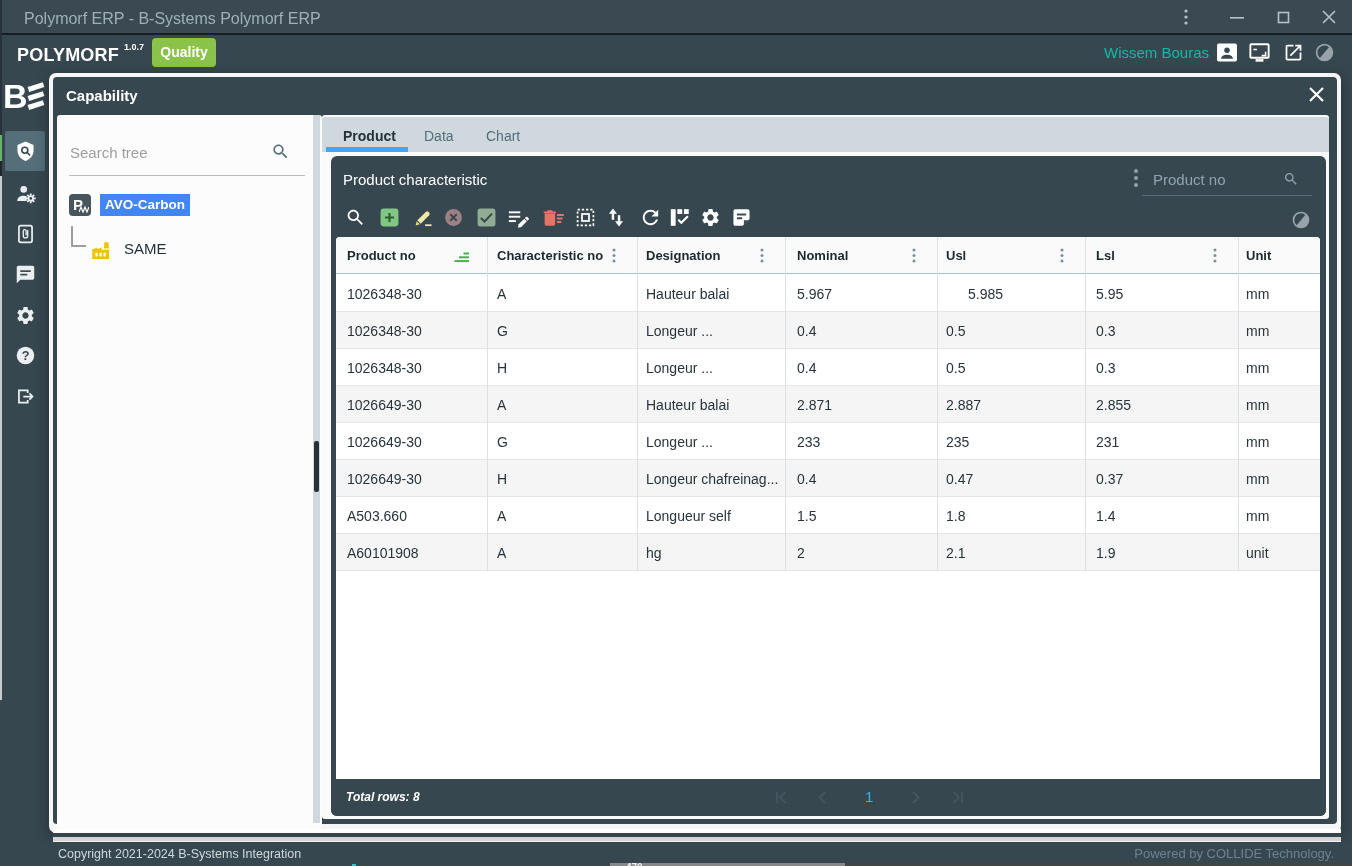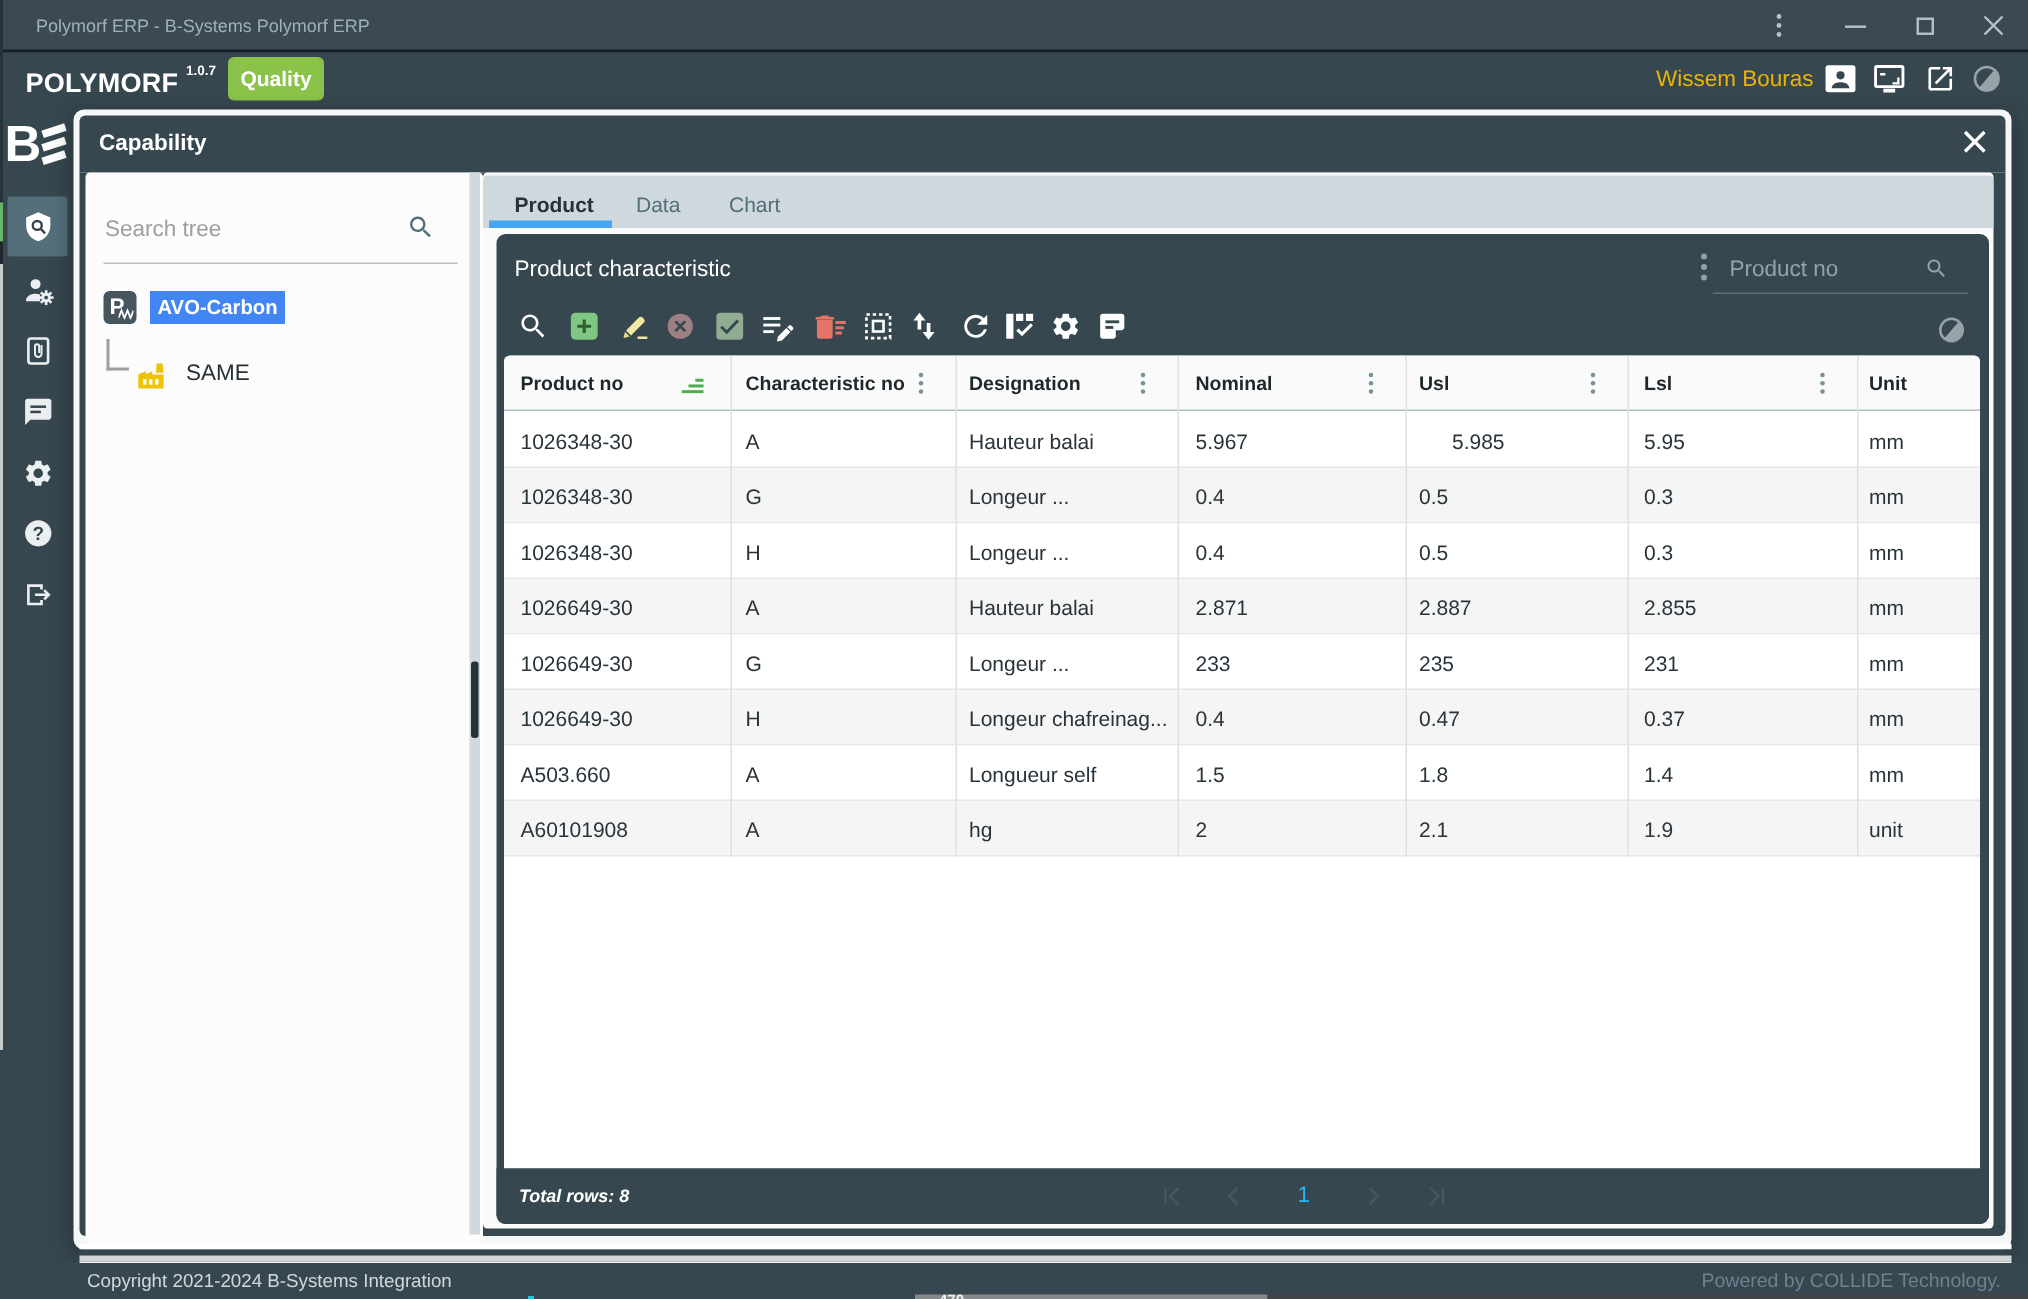--- a/index.html
+++ b/index.html
@@ -2,29 +2,29 @@
 <html><head>
 <meta charset="utf-8">
 <style>
   * { margin:0; padding:0; box-sizing:border-box; }
   html,body { width:1352px; height:866px; overflow:hidden; }
   body { font-family:"Liberation Sans", sans-serif; background:#37474f; position:relative; }
   .abs { position:absolute; }
 
   
   #titlebar { left:0; top:0; width:1352px; height:33px; background:#3b4a52; }
-  #titlebar .ttext { left:24px; top:10px; font-size:12px; color:#9fb0b8; }
+  #titlebar .ttext { left:24px; top:10px; font-size:16px; color:#9fb0b8; }
   #titleline { left:0; top:33px; width:1352px; height:2px; background:#161f24; }
 
   
   #appbar { left:0; top:35px; width:1352px; height:36px; background:#37474f; }
   #logoword { left:17px; top:10px; font-size:18px; font-weight:bold; color:#fff; letter-spacing:0.2px; }
   #ver { left:124px; top:7px; font-size:9px; font-weight:bold; color:#fff; }
   #qualitybtn { left:152px; top:3px; width:64px; height:29px; background:#8bc34a; border-radius:4px; color:#fff; font-size:14px; font-weight:bold; text-align:center; line-height:29px; }
-  #username { top:9px; right:143px; font-size:15px; color:#eab308; }
+  #username { top:9px; right:143px; font-size:15px; color:#14b8a6; }
 
   
   #sidebar { left:2px; top:71px; width:47px; height:767px; background:#37474f; }
   #activebox { left:5px; top:131px; width:40px; height:40px; background:#546e7a; border-radius:2px; }
 
   
   .edge { left:0; width:2px; }
 
   
   #modal { left:49px; top:73px; width:1292px; height:760px; background:#f4f6f7; border-radius:7px; box-shadow:0 4px 14px rgba(0,0,0,0.35); }

